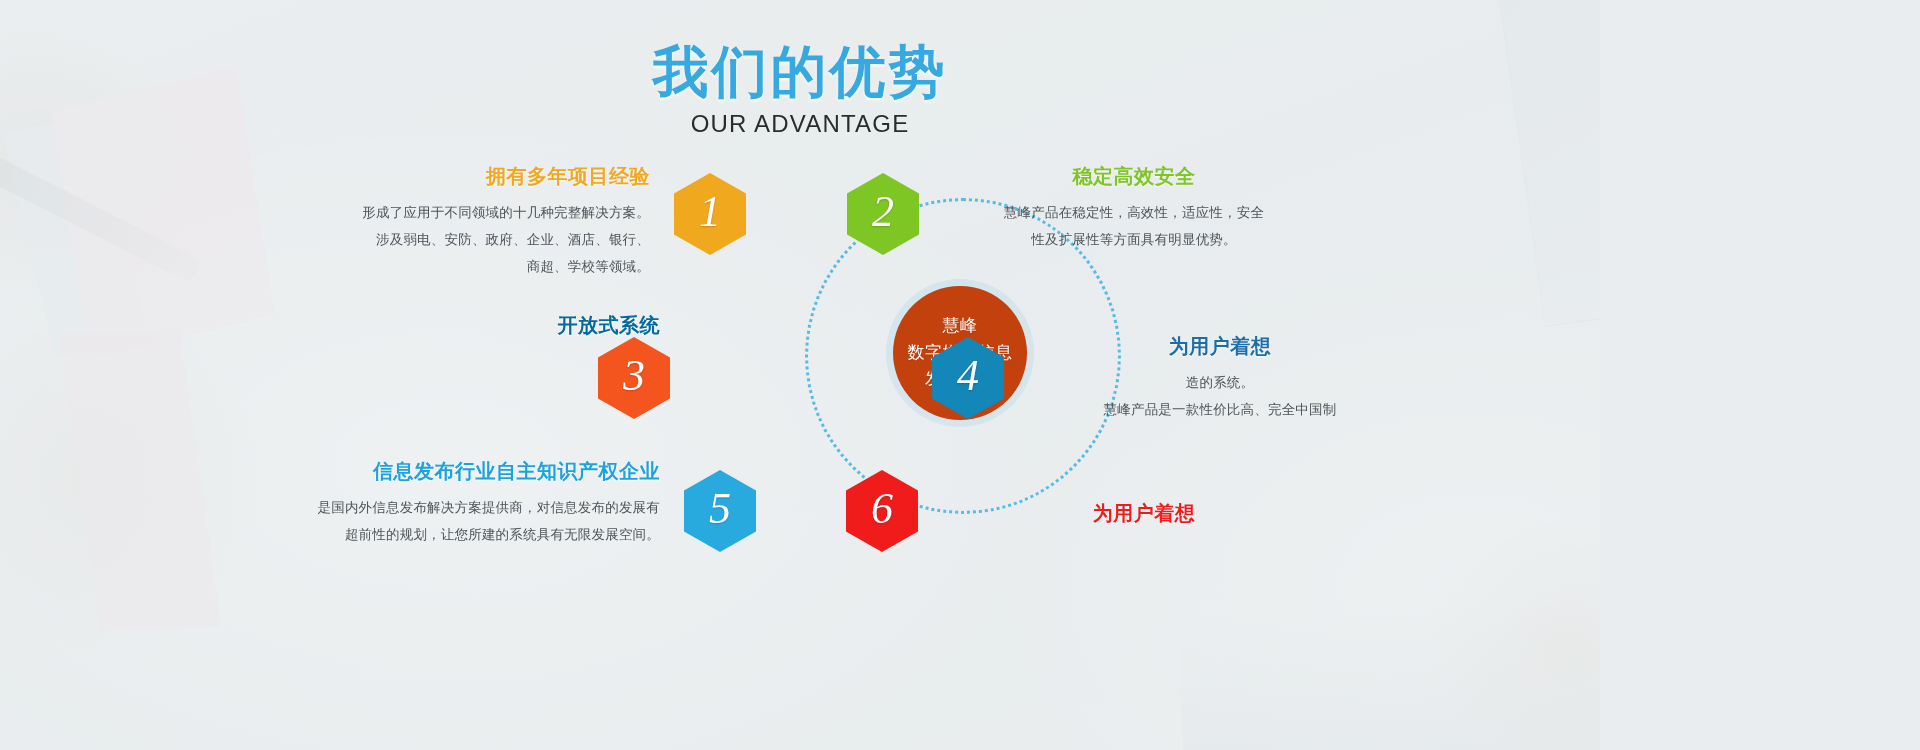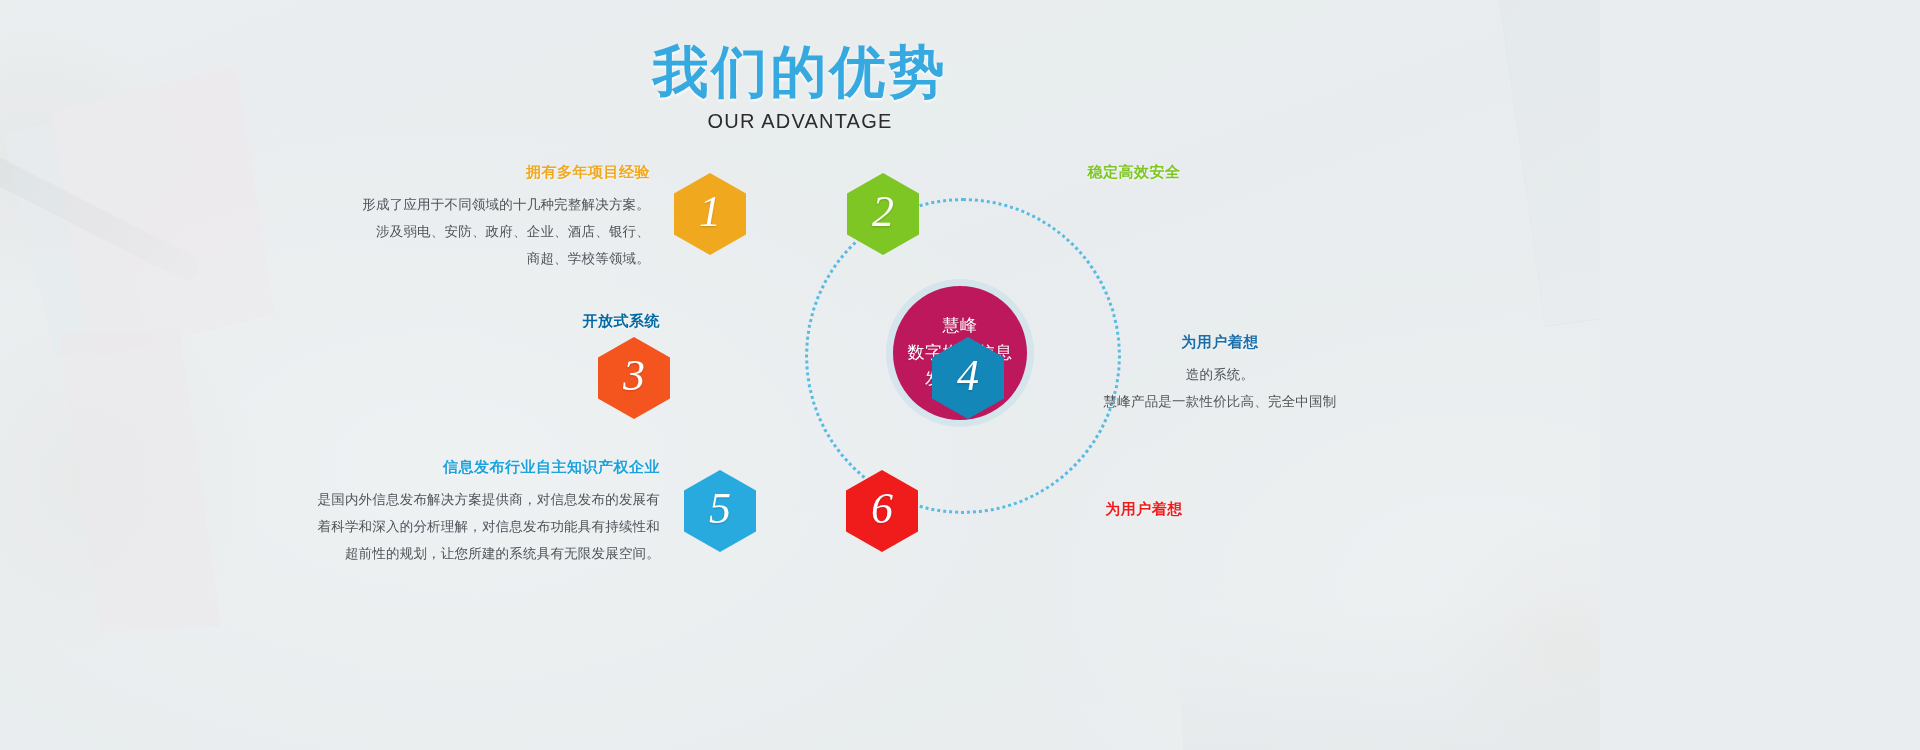--- a/index.html
+++ b/index.html
@@ -109,21 +109,21 @@
   .heading-cn {
     font-size: 56px;
     line-height: 1.08;
     font-weight: 700;
     color: #36a9e1;
     letter-spacing: 3px;
     text-shadow: 0 2px 3px rgba(255,255,255,0.9);
   }
   .heading-en {
     margin-top: 8px;
-    font-size: 20px;
+    font-size: 24px;
     letter-spacing: 1.2px;
     color: #2b2b2b;
     font-weight: 400;
   }
 
   
   .diagram {
     position: absolute;
     left: 0; top: 0;
     width: 1920px; height: 750px;
@@ -181,21 +181,21 @@
   .hex1 { left: 674px; top: 173px; }
   .hex2 { left: 847px; top: 173px; }
   .hex3 { left: 598px; top: 337px; }
   .hex4 { left: 932px; top: 337px; }
   .hex5 { left: 684px; top: 470px; }
   .hex6 { left: 846px; top: 470px; }
 
   
   .card { position: absolute; }
   .card-title {
-    font-size: 15px;
+    font-size: 20px;
     font-weight: 700;
     letter-spacing: 0.5px;
     margin-bottom: 9px;
     text-shadow: 0 1px 2px rgba(255,255,255,0.85);
   }
   .card-body {
     font-size: 13.5px;
     line-height: 2.0;
     color: #4d5358;
     letter-spacing: 0.2px;
@@ -233,21 +233,21 @@
 
   <div class="heading">
     <div class="heading-cn" style="color: rgb(54, 169, 225);">我们的优势</div>
     <div class="heading-en">OUR ADVANTAGE</div>
   </div>
 
   <div class="diagram">
 
     <div class="dotted-ring"></div>
 
-    <div class="core" style="background: #be185d;">
+    <div class="core" style="background: #c2410c;">
       <div class="core-line">慧峰</div>
       <div class="core-line">数字媒体信息</div>
       <div class="core-line">发布系统</div>
     </div>
 
     <div class="hex hex1" style="background: rgb(240, 168, 30);">
         <span>1</span>
       </div>
     <div class="hex hex2" style="background: rgb(125, 198, 35);">
         <span>2</span>
@@ -270,40 +270,41 @@
       <div class="card-body">
           <div>形成了应用于不同领域的十几种完整解决方案。</div>
           <div>涉及弱电、安防、政府、企业、酒店、银行、</div>
           <div>商超、学校等领域。</div>
         </div>
     </div>
 
     <div class="card card2 align-left">
       <div class="card-title" style="color: rgb(125, 198, 35);">稳定高效安全</div>
       <div class="card-body">
+          <div>慧峰产品在稳定性，高效性，适应性，安全</div>
+          <div>性及扩展性等方面具有明显优势。</div>
         </div>
     </div>
 
     <div class="card card3 align-right">
       <div class="card-title" style="color: #0369a1;">开放式系统</div>
     </div>
 
     <div class="card card4 align-left">
       <div class="card-title" style="color: rgb(27, 110, 168);">为用户着想</div>
       <div class="card-body">
           <div>造的系统。</div>
           <div>慧峰产品是一款性价比高、完全中国制</div>
         </div>
     </div>
 
     <div class="card card5 align-right">
       <div class="card-title" style="color: rgb(28, 163, 221);">信息发布行业自主知识产权企业</div>
       <div class="card-body">
           <div>是国内外信息发布解决方案提供商，对信息发布的发展有</div>
-          <div>着科学和深入的分析理解，对信息发布功能具有持续性和</div>
           <div>超前性的规划，让您所建的系统具有无限发展空间。</div>
         </div>
     </div>
 
     <div class="card card6 align-left">
       <div class="card-title" style="color: rgb(240, 28, 28); margin-top: 42px;">为用户着想</div>
     </div>
 
   </div>
 </div>

